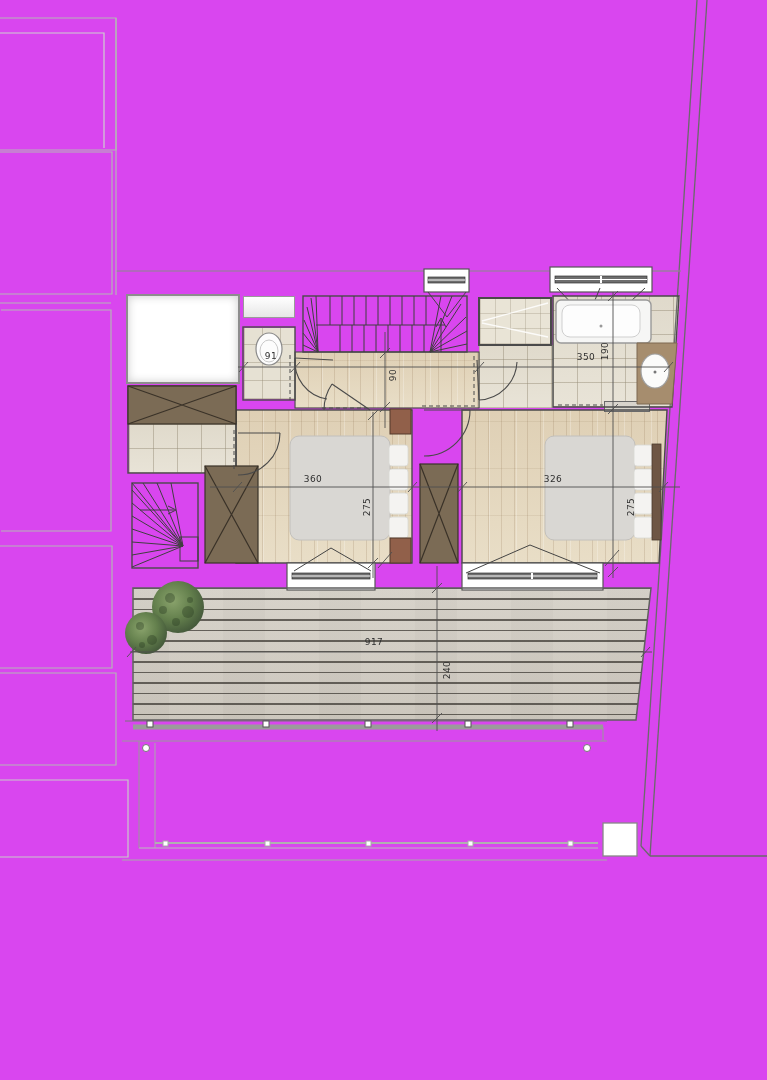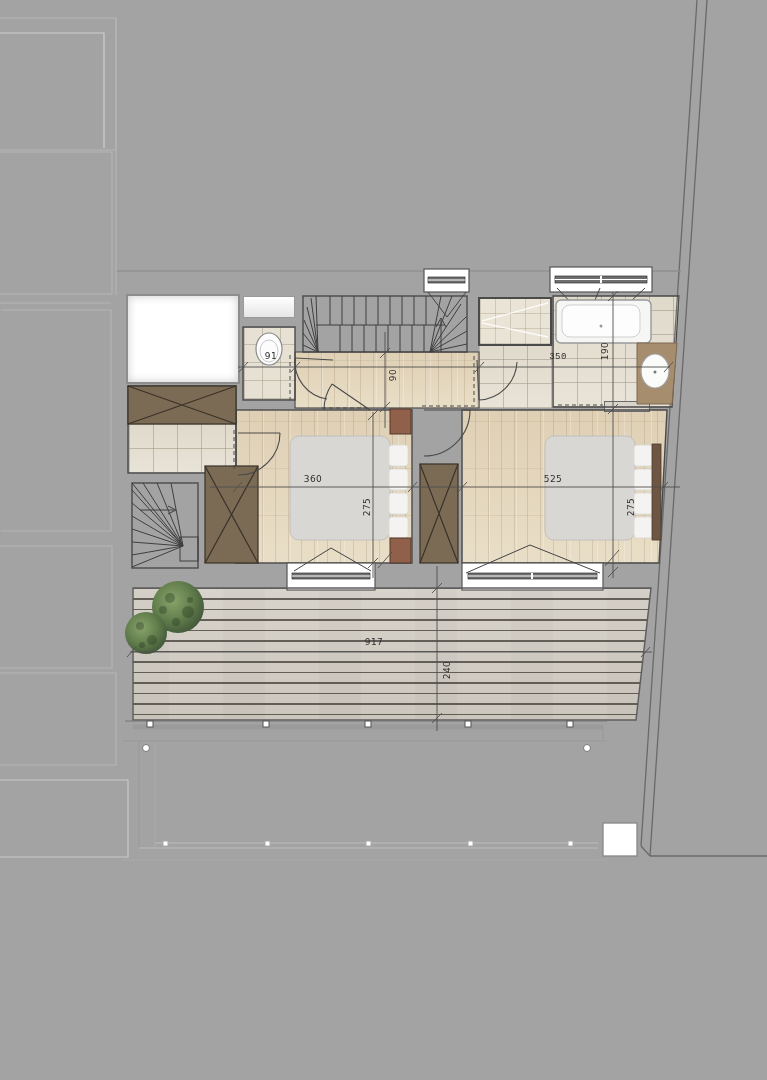--- a/index.html
+++ b/index.html
@@ -1,16 +1,16 @@
 <!DOCTYPE html>
 <html><head>
 <meta charset="utf-8">
 <style>
   html,body{margin:0;padding:0;background:#ffffff;}
-  .plan{position:relative;width:767px;height:1080px;background:#a3a3a3;overflow:hidden;
+  .plan{position:relative;width:767px;height:1080px;background:#d946ef;overflow:hidden;
         font-family:"DejaVu Sans",sans-serif;}
   .floor{position:absolute;}
   .wood{background-color:#e9dfc9;
     background-image:
       repeating-linear-gradient(90deg, rgba(139,109,76,.20) 0 1px, transparent 1px 13px),
       repeating-linear-gradient(90deg, rgba(255,255,255,.25) 0 1px, transparent 1px 27px),
       repeating-linear-gradient(0deg, rgba(120,95,60,.10) 0 1px, transparent 1px 47px),
       linear-gradient(180deg, rgba(196,168,128,.28), rgba(228,210,178,.10));}
   .tile{background-color:#e7e2d5;
     background-image:
@@ -282,22 +282,22 @@
       <path d="M130,652 H652"></path>
       <path d="M127,657 L136,647 M641,657 L650,647"></path>
       <path d="M437,566 V731"></path>
       <path d="M432,593 L442,583 M432,723 L442,713"></path>
       <path d="M378,568 L392,552 M605,566 L619,550"></path>
     </g>
   </svg>
 
   <div class="dim" style="left:271px;top:356px;">91</div>
   <div class="dim rot" style="left:393px;top:375px;">90</div>
-  <div class="dim" style="left:558px;top:357px;font-family:Liberation Mono, monospace;">350</div>
+  <div class="dim" style="left:586px;top:357px;">350</div>
   <div class="dim rot" style="left:605px;top:351px;">190</div>
   <div class="dim" style="left:313px;top:479px;">360</div>
   <div class="dim rot" style="left:367px;top:507px;">275</div>
-  <div class="dim" style="left:553px;top:479px;">525</div>
+  <div class="dim" style="left:553px;top:479px;">326</div>
   <div class="dim rot" style="left:631px;top:507px;">275</div>
   <div class="dim" style="left:374px;top:642px;">917</div>
   <div class="dim rot" style="left:447px;top:670px;">240</div>
 
 </div>
 
 </body></html>

